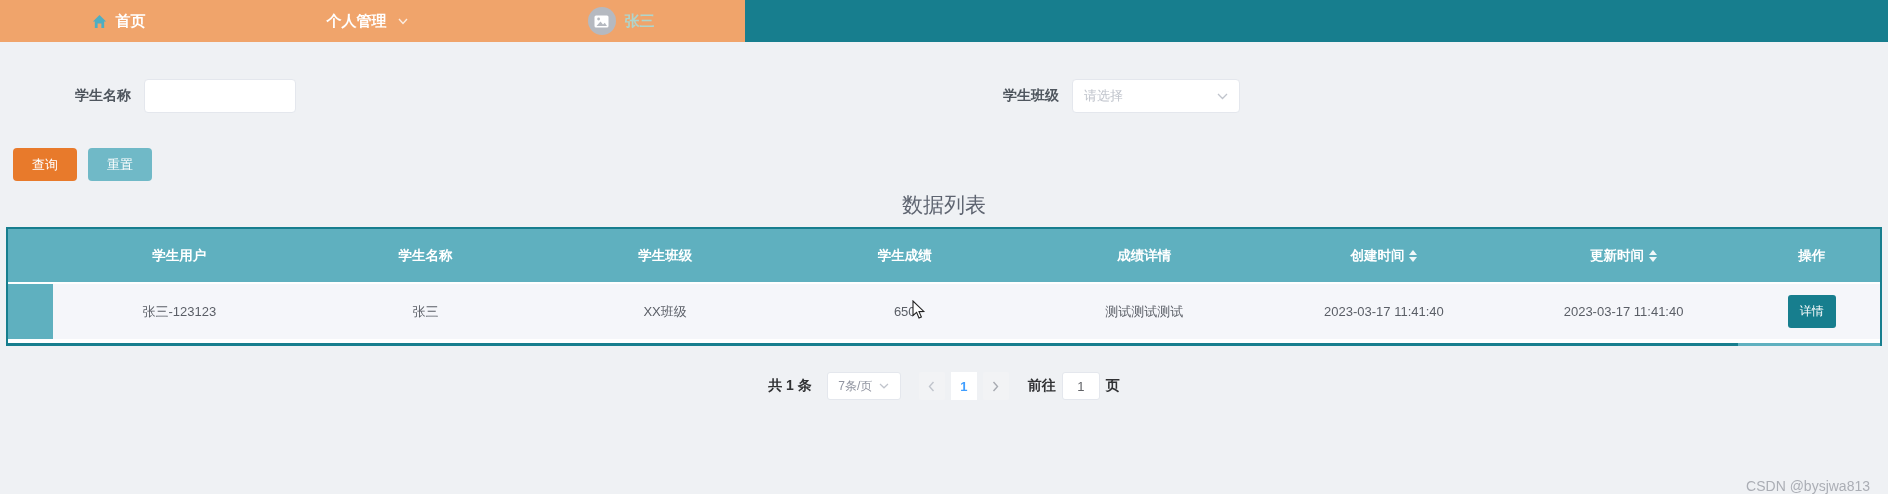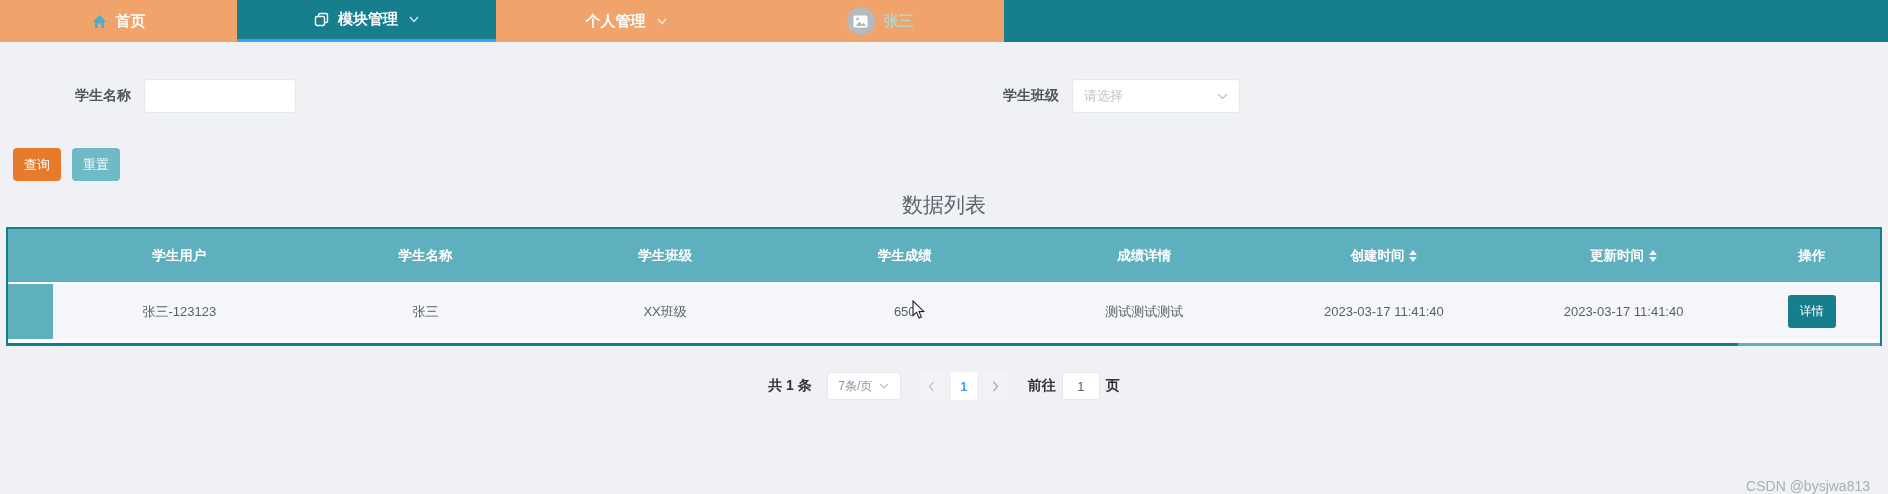--- a/index.html
+++ b/index.html
@@ -38,21 +38,21 @@
   }
   .select-box {
     width:168px; height:34px; background:#fff; border:1px solid #E4E7ED;
     border-radius:4px; display:flex; align-items:center; justify-content:space-between;
     padding:0 11px; color:#BFC3CB; font-size:13px; cursor:pointer;
   }
   
   .btn-row { margin-top:34px; padding-left:13px; display:flex; gap:11px; }
   .btn {
     height:33px; border:none; border-radius:4px; color:#fff;
-    font-size:13px; padding:0 11px; cursor:pointer;
+    font-size:13px; padding:0 19px; cursor:pointer;
     font-family:inherit;
   }
   .btn-search { background:#E87A2B; }
   .btn-reset  { background:#70B9C7; }
   
   .list-title { margin-top:10px; text-align:center; font-size:21px; color:#5E6470; }
   
   .table-wrap {
     margin:8px 6px 0 6px; background:#fff;
     border:2px solid #177E8E; border-bottom:none;
@@ -114,34 +114,20 @@
 <body>
 
 <div class="navbar">
   <div class="nav-tab tab-home">
     <span style="display:inline-flex;">
       <svg width="15" height="15" viewBox="0 0 16 16">
           <path d="M8 1 L15 8 L13 8 L13 15 L10 15 L10 10 L6 10 L6 15 L3 15 L3 8 L1 8 Z" fill="#4FAEC2"></path>
         </svg>
     </span>
     <span>首页</span>
-  </div>
-  <div class="nav-tab tab-modules">
-    <span style="display:inline-flex;">
-      <svg width="15" height="15" viewBox="0 0 15 15">
-          <rect x="4.5" y="1.5" width="9" height="9" rx="1.5" fill="none" stroke="#fff" stroke-width="1.4"></rect>
-          <rect x="1.5" y="4.5" width="9" height="9" rx="1.5" fill="#177E8E" stroke="#fff" stroke-width="1.4"></rect>
-        </svg>
-    </span>
-    <span>模块管理</span>
-    <span class="caret">
-      <svg width="10" height="7" viewBox="0 0 10 7">
-          <polyline points="1,1 5,5.5 9,1" fill="none" stroke="#fff" stroke-width="1.4"></polyline>
-        </svg>
-    </span>
   </div>
   <div class="nav-tab tab-personal">
     <span>个人管理</span>
     <span class="caret">
       <svg width="10" height="7" viewBox="0 0 10 7">
           <polyline points="1,1 5,5.5 9,1" fill="none" stroke="#fff" stroke-width="1.4"></polyline>
         </svg>
     </span>
   </div>
   <div class="nav-tab tab-user">

